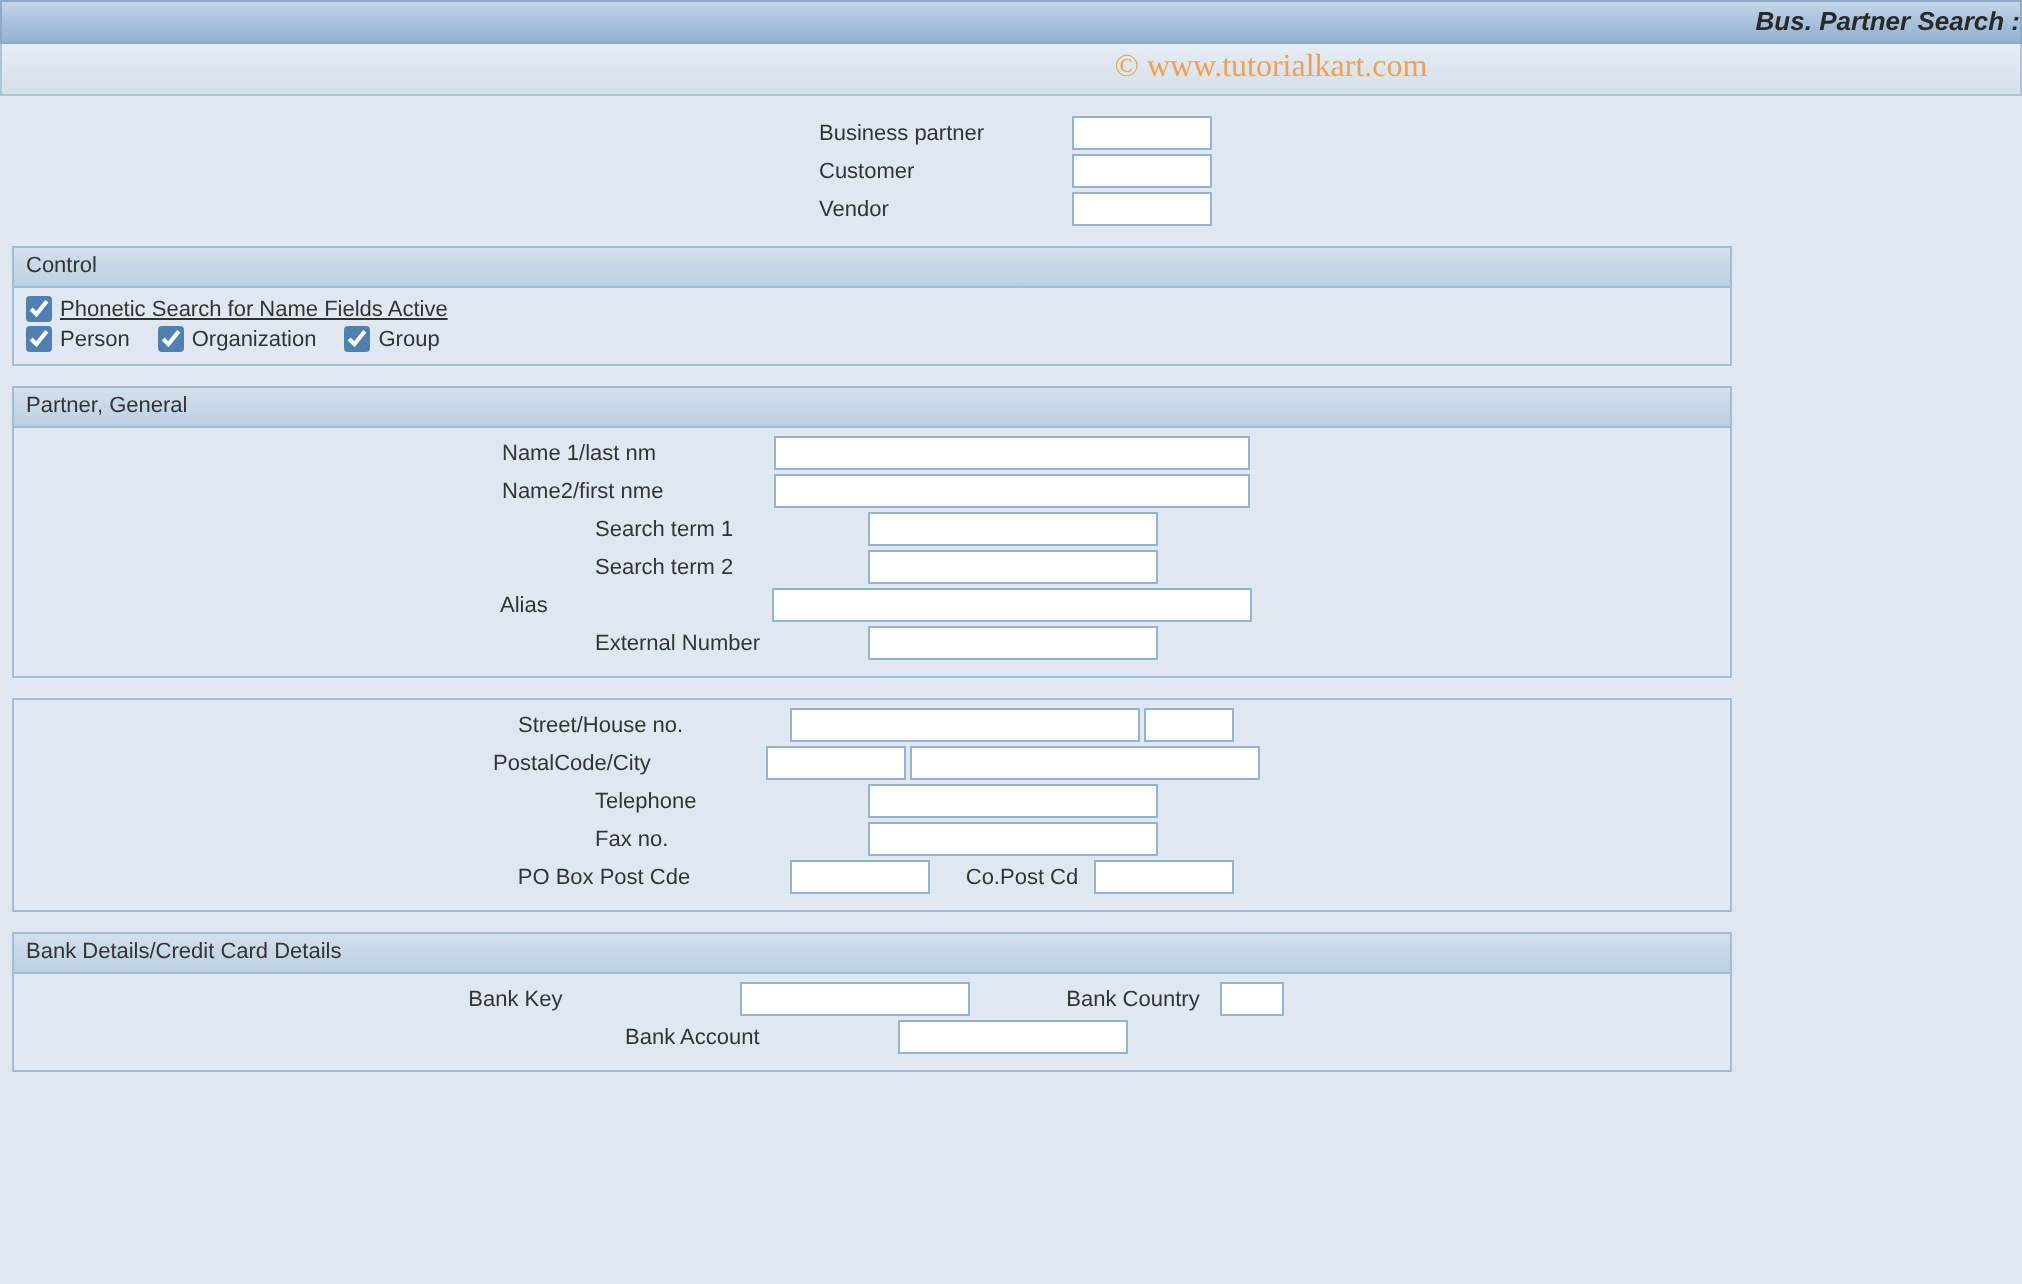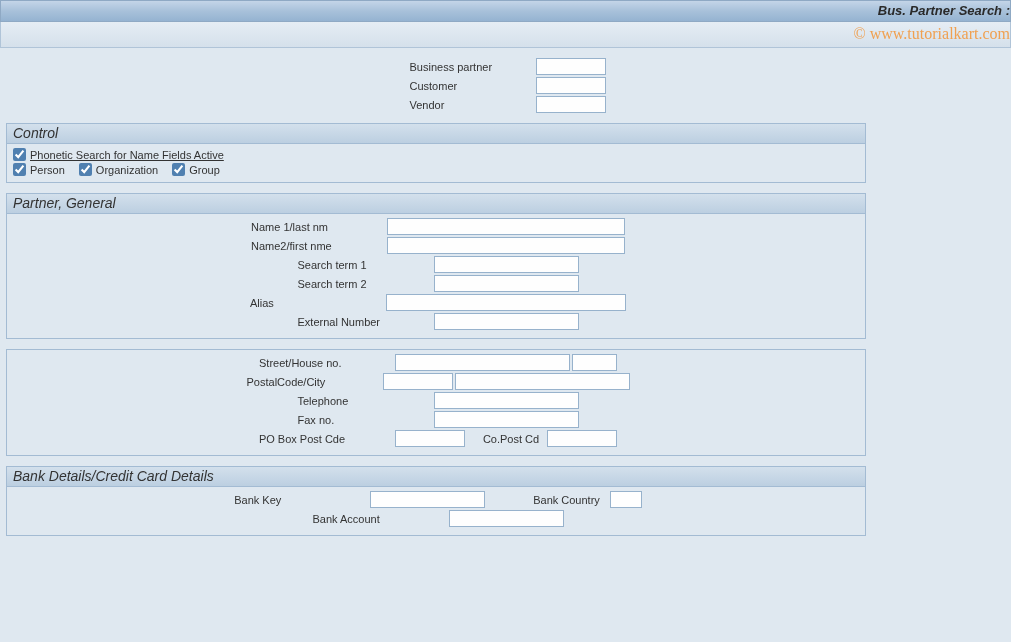--- a/index.html
+++ b/index.html
@@ -23,21 +23,21 @@
       font-size: 13px;
       color: #2a2a2a;
       text-align: right;
     }
     .watermark-bar {
       background: linear-gradient(to bottom, #e5edf4 0%, #d5e0eb 100%);
       border: 1px solid #b0c4d8;
       border-top: none;
       height: 26px;
       line-height: 24px;
-      text-align: right;
+      text-align: center;
       padding-left: 260px;
       color: #f0a050;
       font-size: 16px;
       font-family: Georgia, serif;
     }
     .content-area {
       padding: 10px 6px;
     }
     .simple-row {
       display: flex;
@@ -75,23 +75,22 @@
       border: 1px solid #a3bbd3;
       margin-top: 10px;
       background: #dfe8f0;
     }
     .group-header {
       background: linear-gradient(to bottom, #d3e0ec 0%, #bccfe1 100%);
       border-bottom: 1px solid #a3bbd3;
       height: 20px;
       line-height: 19px;
       padding-left: 6px;
-      font-size: 14px;
+      font-size: 11px;
       color: #333;
-      font-style: italic;
     }
     .group-body {
       padding: 4px 4px 6px 4px;
     }
     .checkbox-row { display:flex; align-items:flex-end; gap:4px; margin-bottom:2px; padding-left:2px;text-decoration:underline;}
     .checkbox-inline { display:flex; align-items:center; gap:14px; padding-left:2px;}
     .cb-unit { display:flex; align-items:center; gap:4px; }
     input[type="checkbox"]{
       width:13px; height:13px; accent-color:#5080b0;
     }

